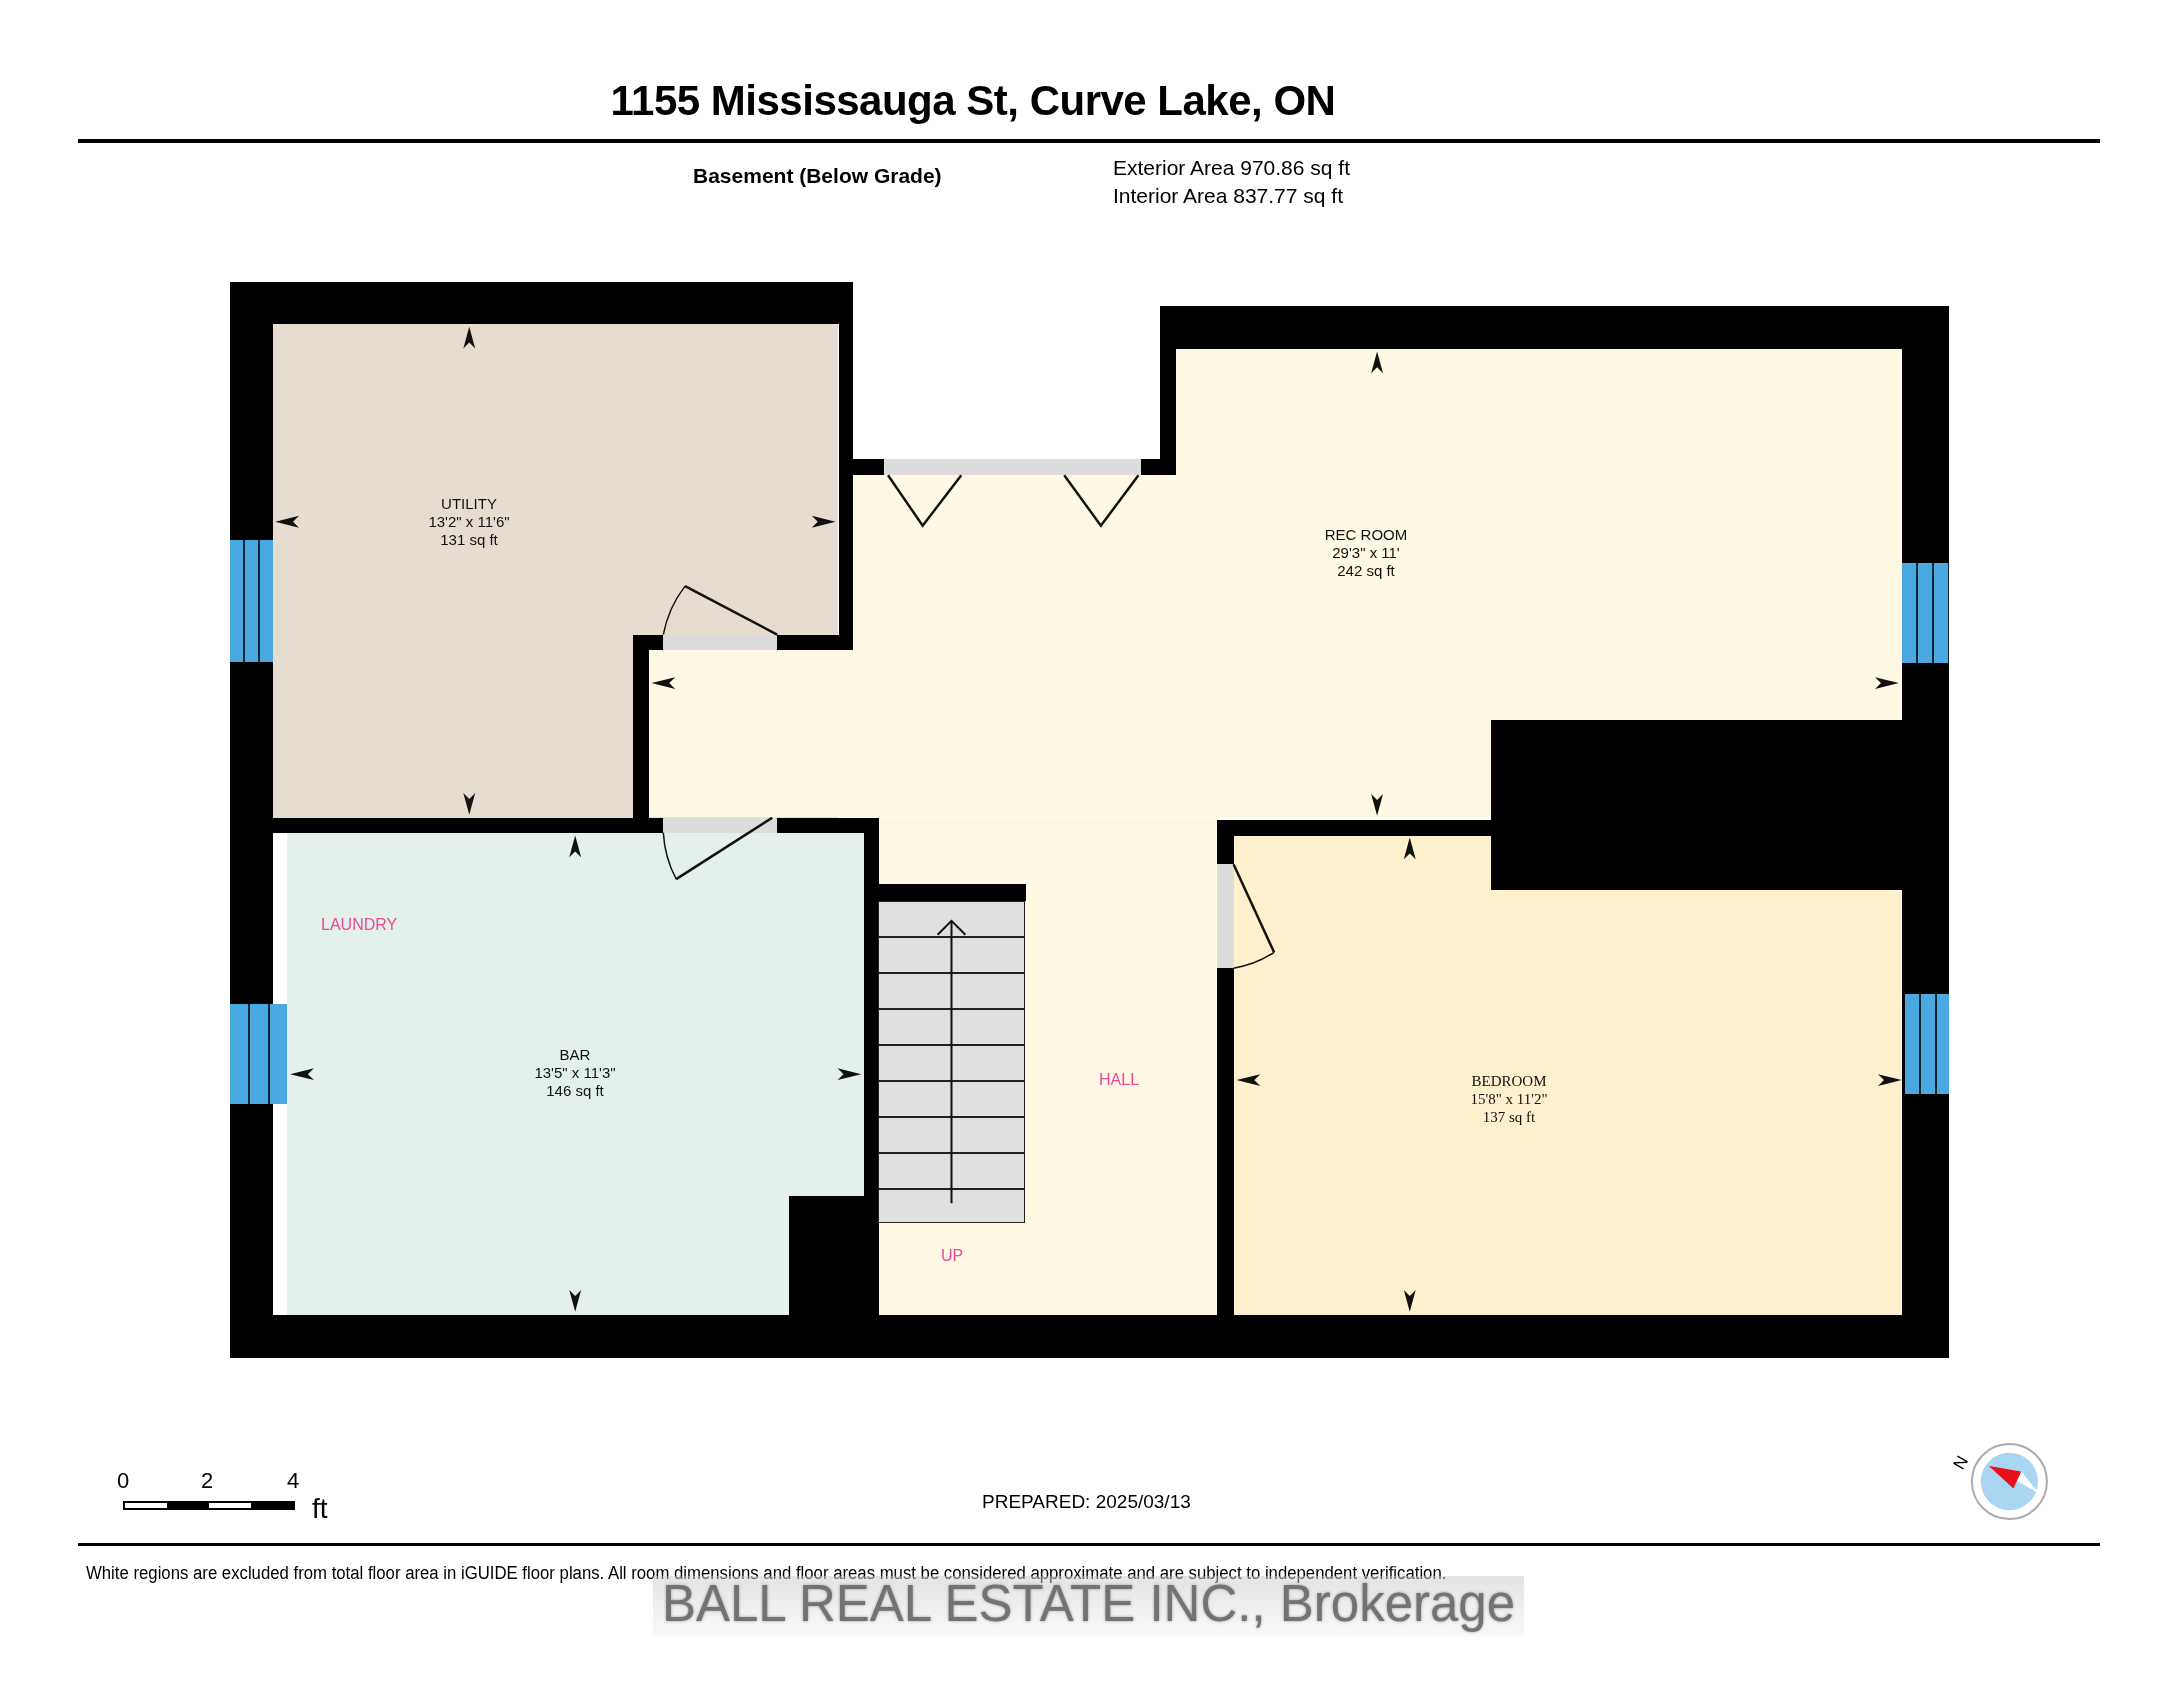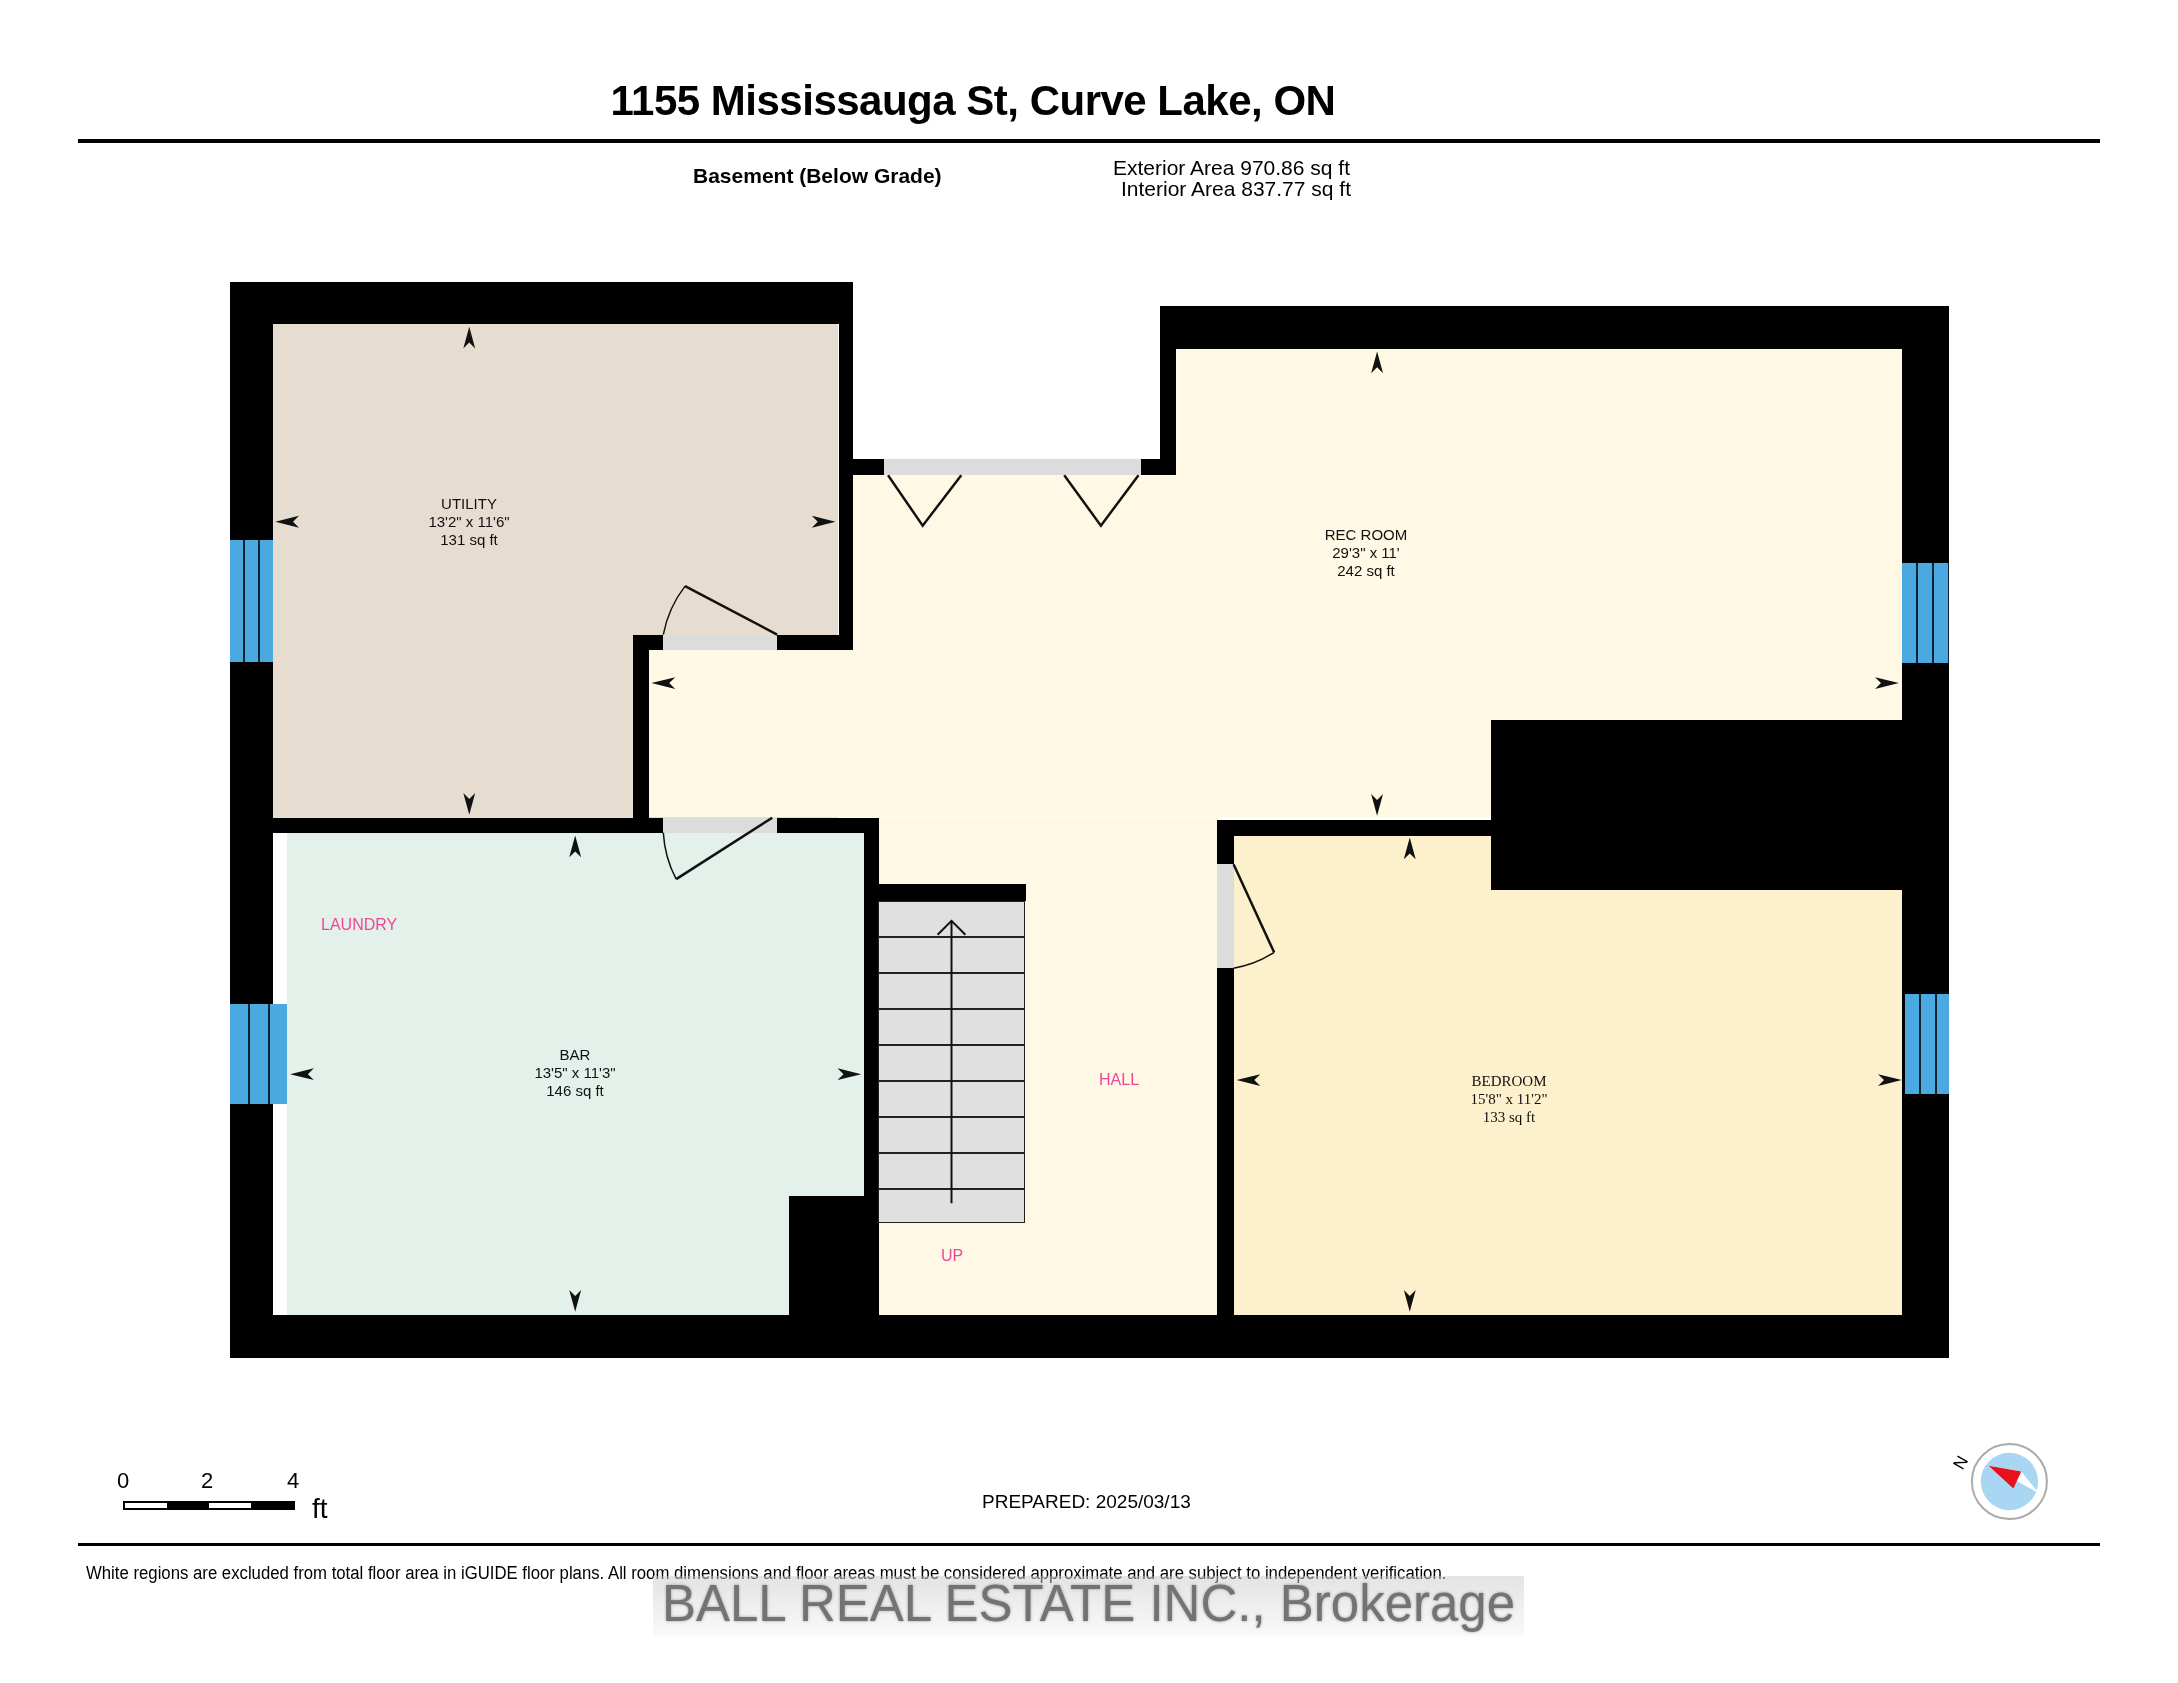--- a/index.html
+++ b/index.html
@@ -16,21 +16,21 @@
   .ftext{font-size:18px;}
 </style>
 </head>
 <body>
 
 <div id="title" class="abs">1155 Mississauga St, Curve Lake, ON</div>
 <div class="abs rule" style="left:78px;top:139px;width:2022px;"></div>
 
 <div class="abs sub" style="left:693px;width:396px;top:156px;text-align:left;font-weight:bold;margin-top:8px;">Basement (Below Grade)</div>
 <div class="abs sub" style="left:1113px;top:156px;">Exterior Area 970.86 sq ft</div>
-<div class="abs sub" style="left:1113px;top:177px;margin-left:8px;">Interior Area 837.77 sq ft</div>
+<div class="abs sub" style="left:1113px;top:184px;">Interior Area 837.77 sq ft</div>
 
 <div class="abs" style="left:0;top:0;width:2118px;height:1683px;">
 
   <div class="abs" style="left:272px;top:324px;width:566px;height:495px;background:#e6ddd0;"></div>
 
   <div class="abs" style="left:1176px;top:348px;width:726px;height:372px;background:#fef8e4;"></div>
   <div class="abs" style="left:852px;top:475px;width:327px;height:246px;background:#fef8e4;"></div>
   <div class="abs" style="left:648px;top:649px;width:844px;height:168px;background:#fef8e4;"></div>
   <div class="abs" style="left:877px;top:818px;width:340px;height:497px;background:#fef8e4;"></div>
   <div class="abs" style="left:287px;top:833px;width:577px;height:482px;background:#e3f1ea;"></div>
@@ -123,21 +123,21 @@
     <div>242 sq ft</div>
   </div>
   <div class="abs room-label" style="left:476px;width:198px;top:1046px;">
     <div>BAR</div>
     <div>13'5" x 11'3"</div>
     <div>146 sq ft</div>
   </div>
   <div class="abs room-label" style="left:1410px;width:198px;top:1072px;font-family:Liberation Serif, serif;">
     <div>BEDROOM</div>
     <div>15'8" x 11'2"</div>
-    <div>133 sq ft</div>
+    <div>137 sq ft</div>
   </div>
   <div class="abs lbl" style="left:1099px;top:1071px;">HALL</div>
   <div class="abs lbl" style="left:321px;top:916px;">LAUNDRY</div>
   <div class="abs lbl" style="left:941px;top:1247px;">UP</div>
 </div>
 
 <div class="abs" style="left:117px;top:1468px;font-size:22px;">0</div>
 <div class="abs" style="left:201px;top:1468px;font-size:22px;">2</div>
 <div class="abs" style="left:287px;top:1468px;font-size:22px;">4</div>
 <div class="abs" style="left:123px;top:1501px;width:172px;height:9px;border:2px solid #000;box-sizing:border-box;background:linear-gradient(to right,#fff 0 25%,#000 25% 50%,#fff 50% 75%,#000 75% 100%);"></div>

